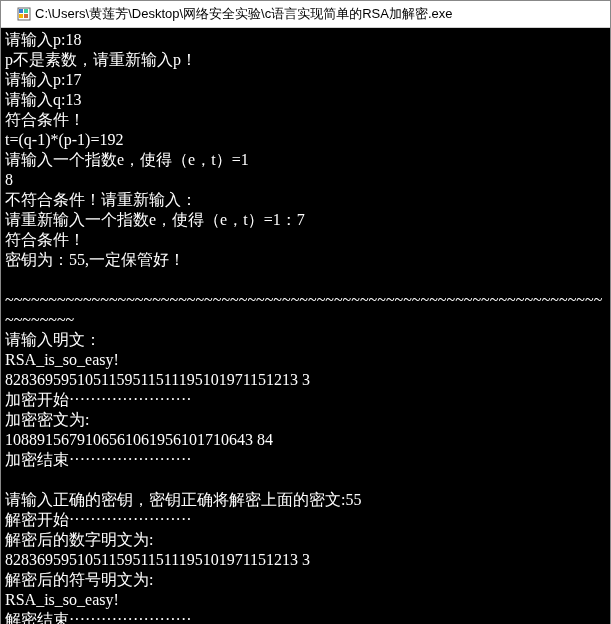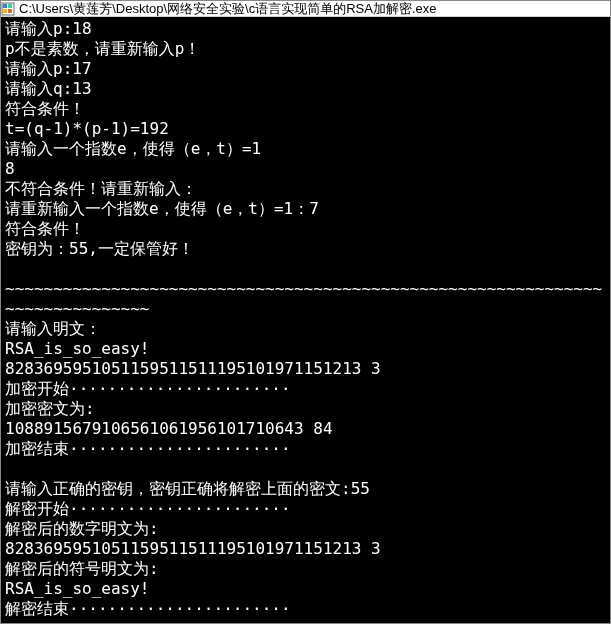--- a/index.html
+++ b/index.html
@@ -8,26 +8,26 @@
       font-size: 16px;
       background: #f0f0f0;
       width: 611px;
     }
     .window {
       width: 611px;
       background: #fff;
       border: 1px solid #888;
     }
     .title-bar {
-      height: 16px;
+      height: 27px;
       background: #ffffff;
       color: #000;
       display: flex;
       align-items: center;
-      padding: 0 0;
+      padding: 0 16px;
       font-size: 13px;
       font-family: "Microsoft YaHei", "SimSun", sans-serif;
       border-bottom: 1px solid #d0d0d0;
     }
     .title-icon {
       width: 14px;
       height: 14px;
       margin-right: 4px;
       display: inline-flex;
       align-items: center;
@@ -44,20 +44,21 @@
       padding: 2px 4px 4px 4px;
       line-height: 1.25;
       font-size: 16px;
       font-family: "NSimSun", "SimSun", "Consolas", monospace;
       white-space: pre-wrap;
       word-break: break-all;
       min-height: 600px;
     }
     .console div {
       white-space: pre-wrap;
+      font-family: Liberation Serif, serif;
     }
   </style>
 </head>
 <body>
 
 <div class="window">
   <div class="title-bar">
     <span class="title-icon">
       <svg viewBox="0 0 14 14">
         <rect x="1" y="1" width="12" height="12" fill="#fff" stroke="#666" stroke-width="1"></rect>

